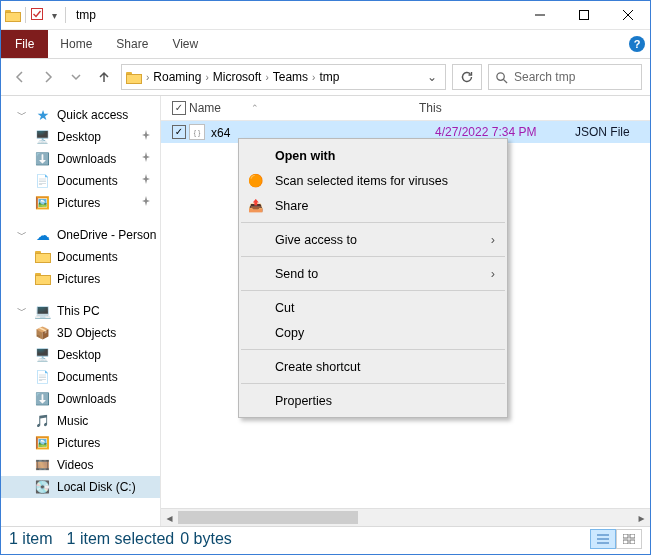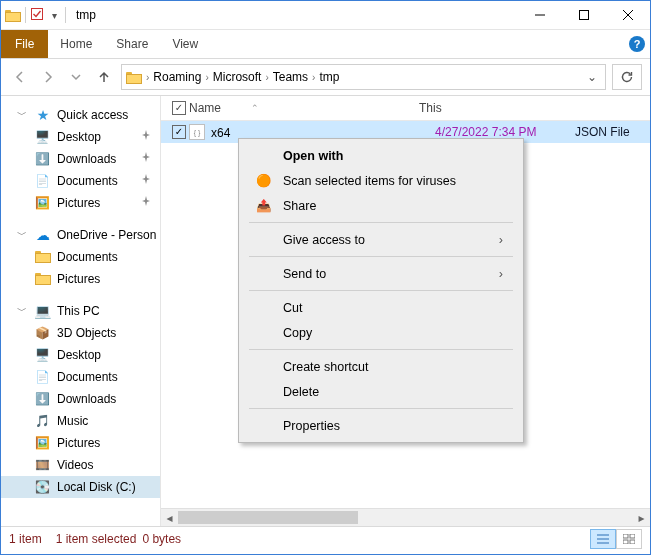--- a/index.html
+++ b/index.html
@@ -16,21 +16,21 @@
   .check-icon svg{width:14px;height:14px}
   .caret{color:#555;font-size:10px;padding:0 4px}
   .title-text{padding-left:6px;font-size:12px}
   .win-controls{margin-left:auto;display:flex}
   .win-btn{width:44px;height:28px;display:flex;align-items:center;justify-content:center;cursor:default}
   .win-btn svg{width:10px;height:10px;stroke:#000;fill:none;stroke-width:1}
 
   
   .ribbon{height:28px;display:flex;align-items:stretch;border-bottom:1px solid #dadada;background:#fff}
   .ribbon-tab{padding:0 12px;display:flex;align-items:center;font-size:12px;color:#444}
-  .ribbon-tab.file{background:#a16207;color:#fff;padding:0 14px}
+  .ribbon-tab.file{background:#7f1d1d;color:#fff;padding:0 14px}
   .help{margin-left:auto;width:26px;display:flex;align-items:center;justify-content:center;color:#1979ca}
   .help-circle{width:16px;height:16px;border-radius:50%;background:#1979ca;color:#fff;display:flex;align-items:center;justify-content:center;font-size:11px;font-weight:bold}
 
   
   .navrow{height:36px;display:flex;align-items:center;padding:0 8px;border-bottom:1px solid #dadada;gap:6px}
   .nav-arrow{width:22px;height:22px;display:flex;align-items:center;justify-content:center;color:#9a9a9a}
   .nav-arrow svg{width:14px;height:14px;stroke:#9a9a9a;fill:none;stroke-width:1.5}
   .nav-arrow.recent svg{width:10px;height:10px}
   .up-arrow svg{stroke:#555}
   .addrbar{flex:1;height:24px;border:1px solid #cfcfcf;display:flex;align-items:center;padding:0 4px;gap:2px;min-width:0;overflow:hidden}
@@ -64,30 +64,30 @@
   .col-date{width:140px}
   .col-type{flex:1}
 
   .row{height:22px;display:flex;align-items:center;padding-left:8px;background:#cce8ff}
   .row .filecol{width:246px;display:flex;align-items:flex-end;gap:6px;overflow:hidden}
   .json-icon{width:16px;height:16px;border:1px solid #bfbfbf;background:#fff;box-sizing:border-box;display:flex;align-items:center;justify-content:center;font-size:7px;color:#888}
   .row .datecol{width:140px;color:#a21caf}
   .row .typecol{flex:1;color:#0f172a}
 
   
-  .ctx{position:absolute;left:237px;top:137px;width:268px;background:#eeeeee;border:1px solid #bababa;box-shadow:3px 3px 4px rgba(0,0,0,0.25);padding:4px 8px;z-index:10}
+  .ctx{position:absolute;left:237px;top:137px;width:268px;background:#eeeeee;border:1px solid #bababa;box-shadow:3px 3px 4px rgba(0,0,0,0.25);padding:4px 0;z-index:10}
   .ctx-item{height:25px;display:flex;align-items:center;padding-left:36px;padding-right:12px;position:relative;font-size:12.5px}
   .ctx-item.bold{font-weight:600}
   .ctx-item .sub{margin-left:auto;color:#555}
   .ctx-item .cicon{position:absolute;left:8px;width:18px;height:18px;display:flex;align-items:center;justify-content:center}
   .ctx-sep{height:1px;background:#cfcfcf;margin:4px 2px}
   .ctx-item.hl{outline:3px solid #d40000;outline-offset:-1px}
 
   
-  .status{height:24px;border-top:1px solid #dadada;display:flex;align-items:center;padding:0 8px;font-size:12px;color:#7f1d1d;gap:14px}
+  .status{height:24px;border-top:1px solid #dadada;display:flex;align-items:center;padding:0 8px;font-size:16px;color:#0c4a6e;gap:14px}
   .views{margin-left:auto;display:flex;gap:0}
   .view-btn{width:24px;height:18px;border:1px solid #cfcfcf;display:flex;align-items:center;justify-content:center}
   .view-btn.active{background:#cce8ff;border-color:#7ab7ea}
 
   
   .hscroll{height:17px;background:#f0f0f0;border-top:1px solid #e0e0e0;display:flex;align-items:center}
   .hscroll .track{flex:1;height:17px;position:relative}
   .hscroll .thumb{position:absolute;left:0;top:2px;height:13px;width:180px;background:#cdcdcd}
   .hscroll .ar{width:17px;height:17px;display:flex;align-items:center;justify-content:center;color:#666}
   .localdisk{background:#d4e6f1}
@@ -177,20 +177,27 @@
       <span class="crumb">Teams</span>
       <span class="crumb-sep">›</span>
       <span class="crumb">tmp</span>
       <span class="addr-drop">⌄</span>
     </div>
     <div class="refresh">
         <svg viewBox="0 0 14 14">
           <path d="M11.5 7a4.5 4.5 0 1 1-1.3-3.2M11.5 2v3h-3"></path>
         </svg>
       </div>
+    <div class="search">
+      <svg viewBox="0 0 14 14">
+          <circle cx="6" cy="6" r="4"></circle>
+          <line x1="9" y1="9" x2="13" y2="13"></line>
+        </svg>
+      <span>Search tmp</span>
+    </div>
   </div>
 
   <div class="body">
 
     <div class="navpane">
       <div class="np-item np-header">
           <span class="chev">﹀</span>
           <span class="fi star">★</span>
           <span>Quick access</span>
         </div>
@@ -361,22 +368,19 @@
     <div class="ctx-item">
         <span>Cut</span>
       </div>
     <div class="ctx-item">
         <span>Copy</span>
       </div>
     <div class="ctx-sep"></div>
     <div class="ctx-item">
         <span>Create shortcut</span>
       </div>
-    <div class="ctx-item">
-        <span>Delete</span>
-      </div>
     <div class="ctx-sep"></div>
     <div class="ctx-item">
         <span>Properties</span>
       </div>
   </div>
 
 </div>
 
 </body></html>

